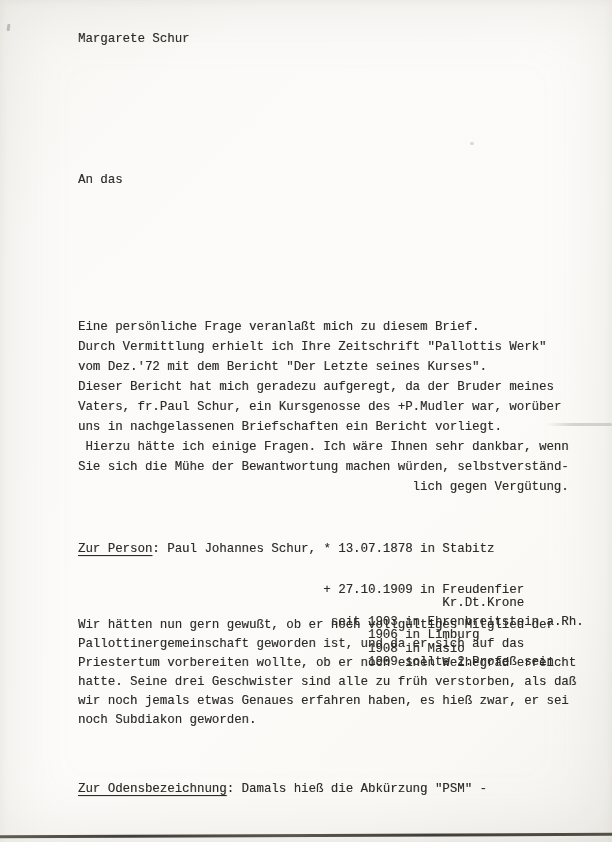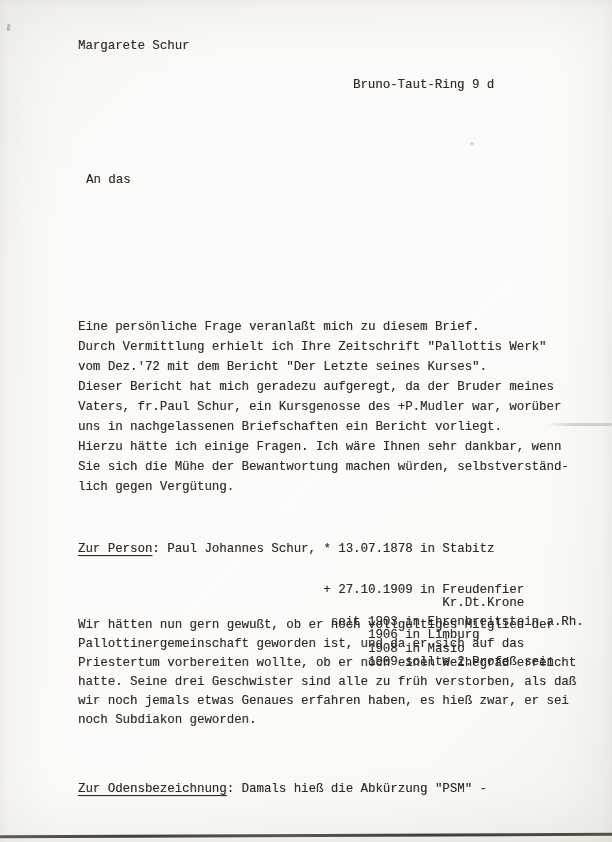--- a/index.html
+++ b/index.html
@@ -17,21 +17,21 @@
     position: absolute;
     left: 78px;
     font-family: "Liberation Mono", "DejaVu Sans Mono", monospace;
     font-size: 12.4px;
     color: #2e2b27;
     white-space: pre;
     text-shadow: 0.4px 0.3px 0.5px rgba(46,43,39,0.38);
   }
   .lh14 { line-height: 14px; }
   .lh20 { line-height: 20px; }
-  .lh22 { line-height: 22px; margin-left: 8px; }
+  .lh22 { line-height: 22px; }
   .lh13 { line-height: 13.5px; }
   .lh19 { line-height: 19px; }
   .line { white-space: pre; }
   .lh13 .line:empty { height: 5px; }
   .u {
     text-decoration: underline;
     text-decoration-thickness: 1.2px;
     text-underline-offset: 2.5px;
   }
   
@@ -73,34 +73,33 @@
     height: 3px;
     background: rgba(170,167,160,0.4);
     border-radius: 2px;
   }
 </style>
 </head>
 <body>
 
 <div class="page">
 
-  <div class="tw lh14" style="top:39px;">Margarete Schur</div>
+  <div class="tw lh14" style="top:32px;">Margarete Schur</div>
 
   <div class="tw lh14" style="left:353px; top:50px;">
-    <div class="line">Bruno-Taut-Ring 9 d</div>
   </div>
 
   <div class="tw lh22" style="top:125px;">
     <div class="line">An das</div>
   </div>
 
 
   <div class="tw lh20" style="top:317px;"><div class="line">Eine persönliche Frage veranlaßt mich zu diesem Brief.</div><div class="line">Durch Vermittlung erhielt ich Ihre Zeitschrift "Pallottis Werk"</div><div class="line">vom Dez.'72 mit dem Bericht "Der Letzte seines Kurses".</div><div class="line">Dieser Bericht hat mich geradezu aufgeregt, da der Bruder meines</div><div class="line">Vaters, fr.Paul Schur, ein Kursgenosse des +P.Mudler war, worüber</div><div class="line">uns in nachgelassenen Briefschaften ein Bericht vorliegt.</div></div>
 
-  <div class="tw lh20" style="top:437px;"><div class="line">Hierzu hätte ich einige Fragen. Ich wäre Ihnen sehr dankbar, wenn</div><div class="line">Sie sich die Mühe der Bewantwortung machen würden, selbstverständ-</div><div class="line">lich gegen Vergütung.</div></div>
+  <div class="tw lh20" style="top:437px;text-align:right;"><div class="line">Hierzu hätte ich einige Fragen. Ich wäre Ihnen sehr dankbar, wenn</div><div class="line">Sie sich die Mühe der Bewantwortung machen würden, selbstverständ-</div><div class="line">lich gegen Vergütung.</div></div>
 
   <div class="tw lh13" style="top:516px;">
     <div class="line"><span class="u">Zur Person</span><span>: Paul Johannes Schur, * 13.07.1878 in Stabitz</span></div>
     <div><div class="line">                                 + 27.10.1909 in Freudenfier</div><div class="line">                                                 Kr.Dt.Krone</div><div class="line"></div><div class="line">                                  seit 1903 in Ehrenbreitstein a.Rh.</div><div class="line">                                       1906 in Limburg</div><div class="line">                                       1908 in Masio</div><div class="line">                                       1909 sollte 2.Profeß sein</div></div>
   </div>
 
   <div class="tw lh19" style="top:616px;"><div class="line">Wir hätten nun gern gewußt, ob er noch vollgültiges Mitglied der</div><div class="line">Pallottinergemeinschaft geworden ist, und da er sich auf das</div><div class="line">Priestertum vorbereiten wollte, ob er noch einen Weihegrad erreicht</div><div class="line">hatte. Seine drei Geschwister sind alle zu früh verstorben, als daß</div><div class="line">wir noch jemals etwas Genaues erfahren haben, es hieß zwar, er sei</div><div class="line">noch Subdiakon geworden.</div></div>
 
   <div class="tw lh20" style="top:739px;">
     <div class="line"><span class="u">Zur Odensbezeichnung</span><span>: Damals hieß die Abkürzung "PSM" -</span></div>

